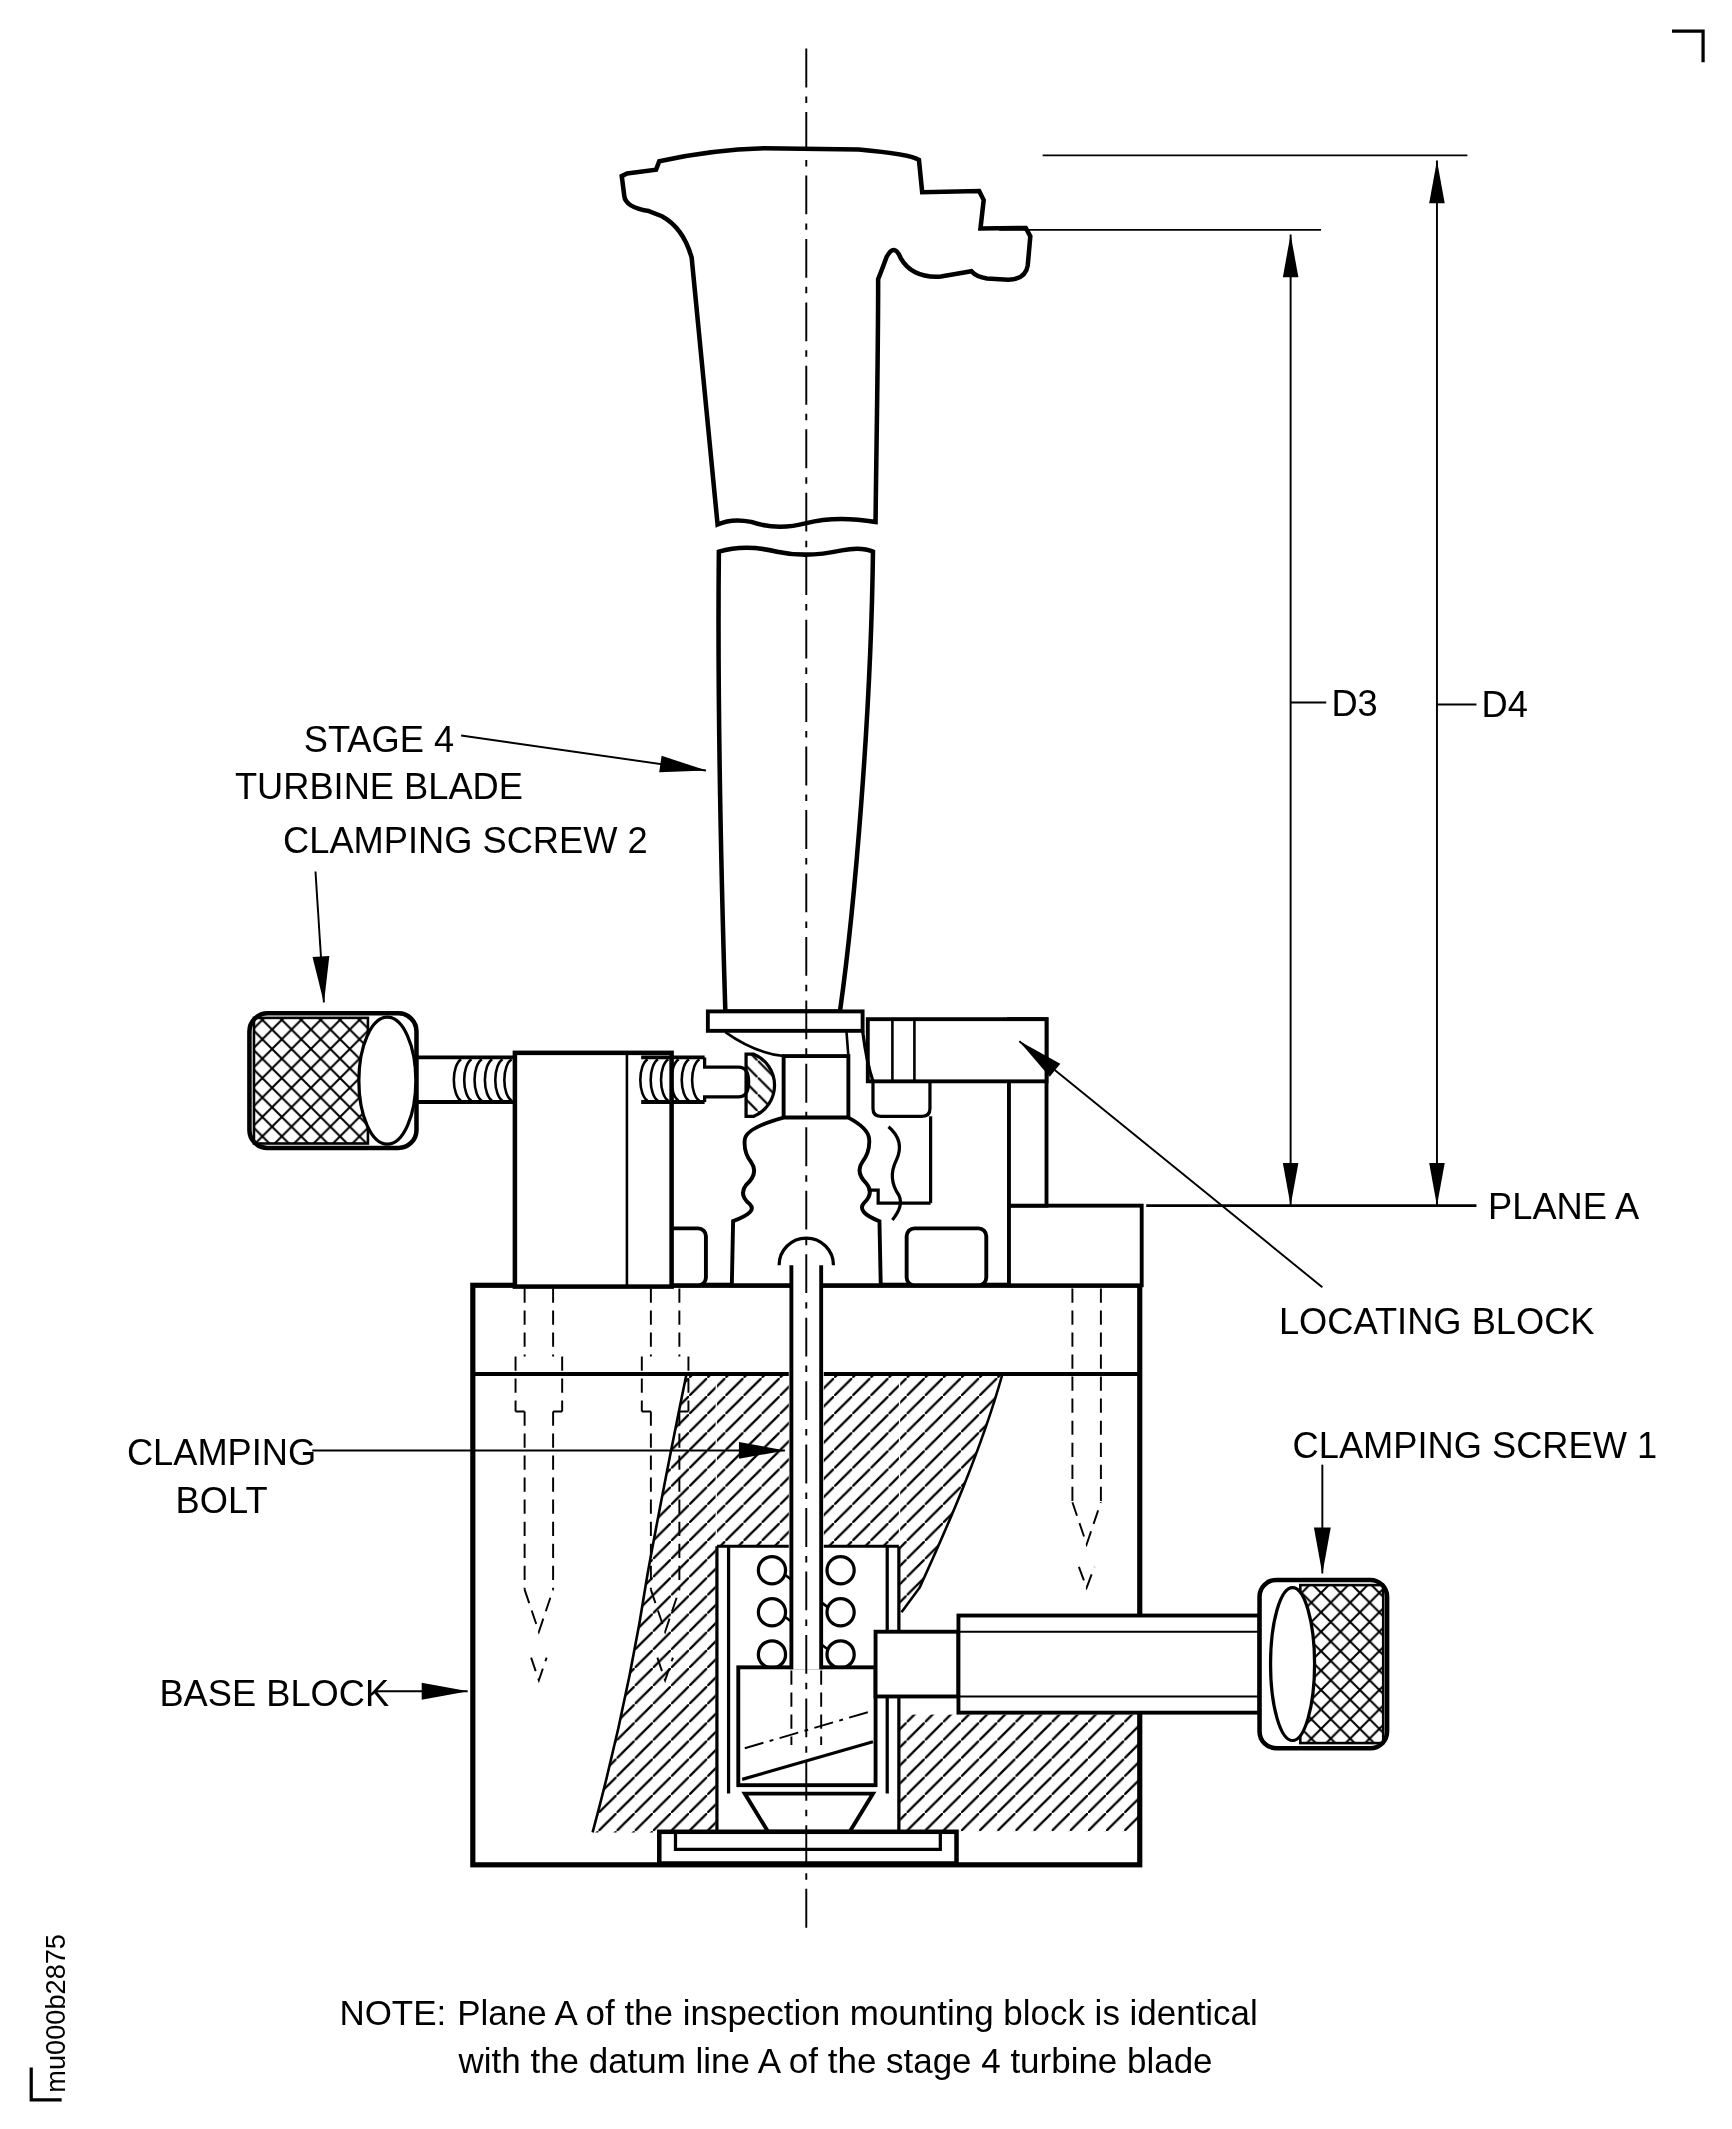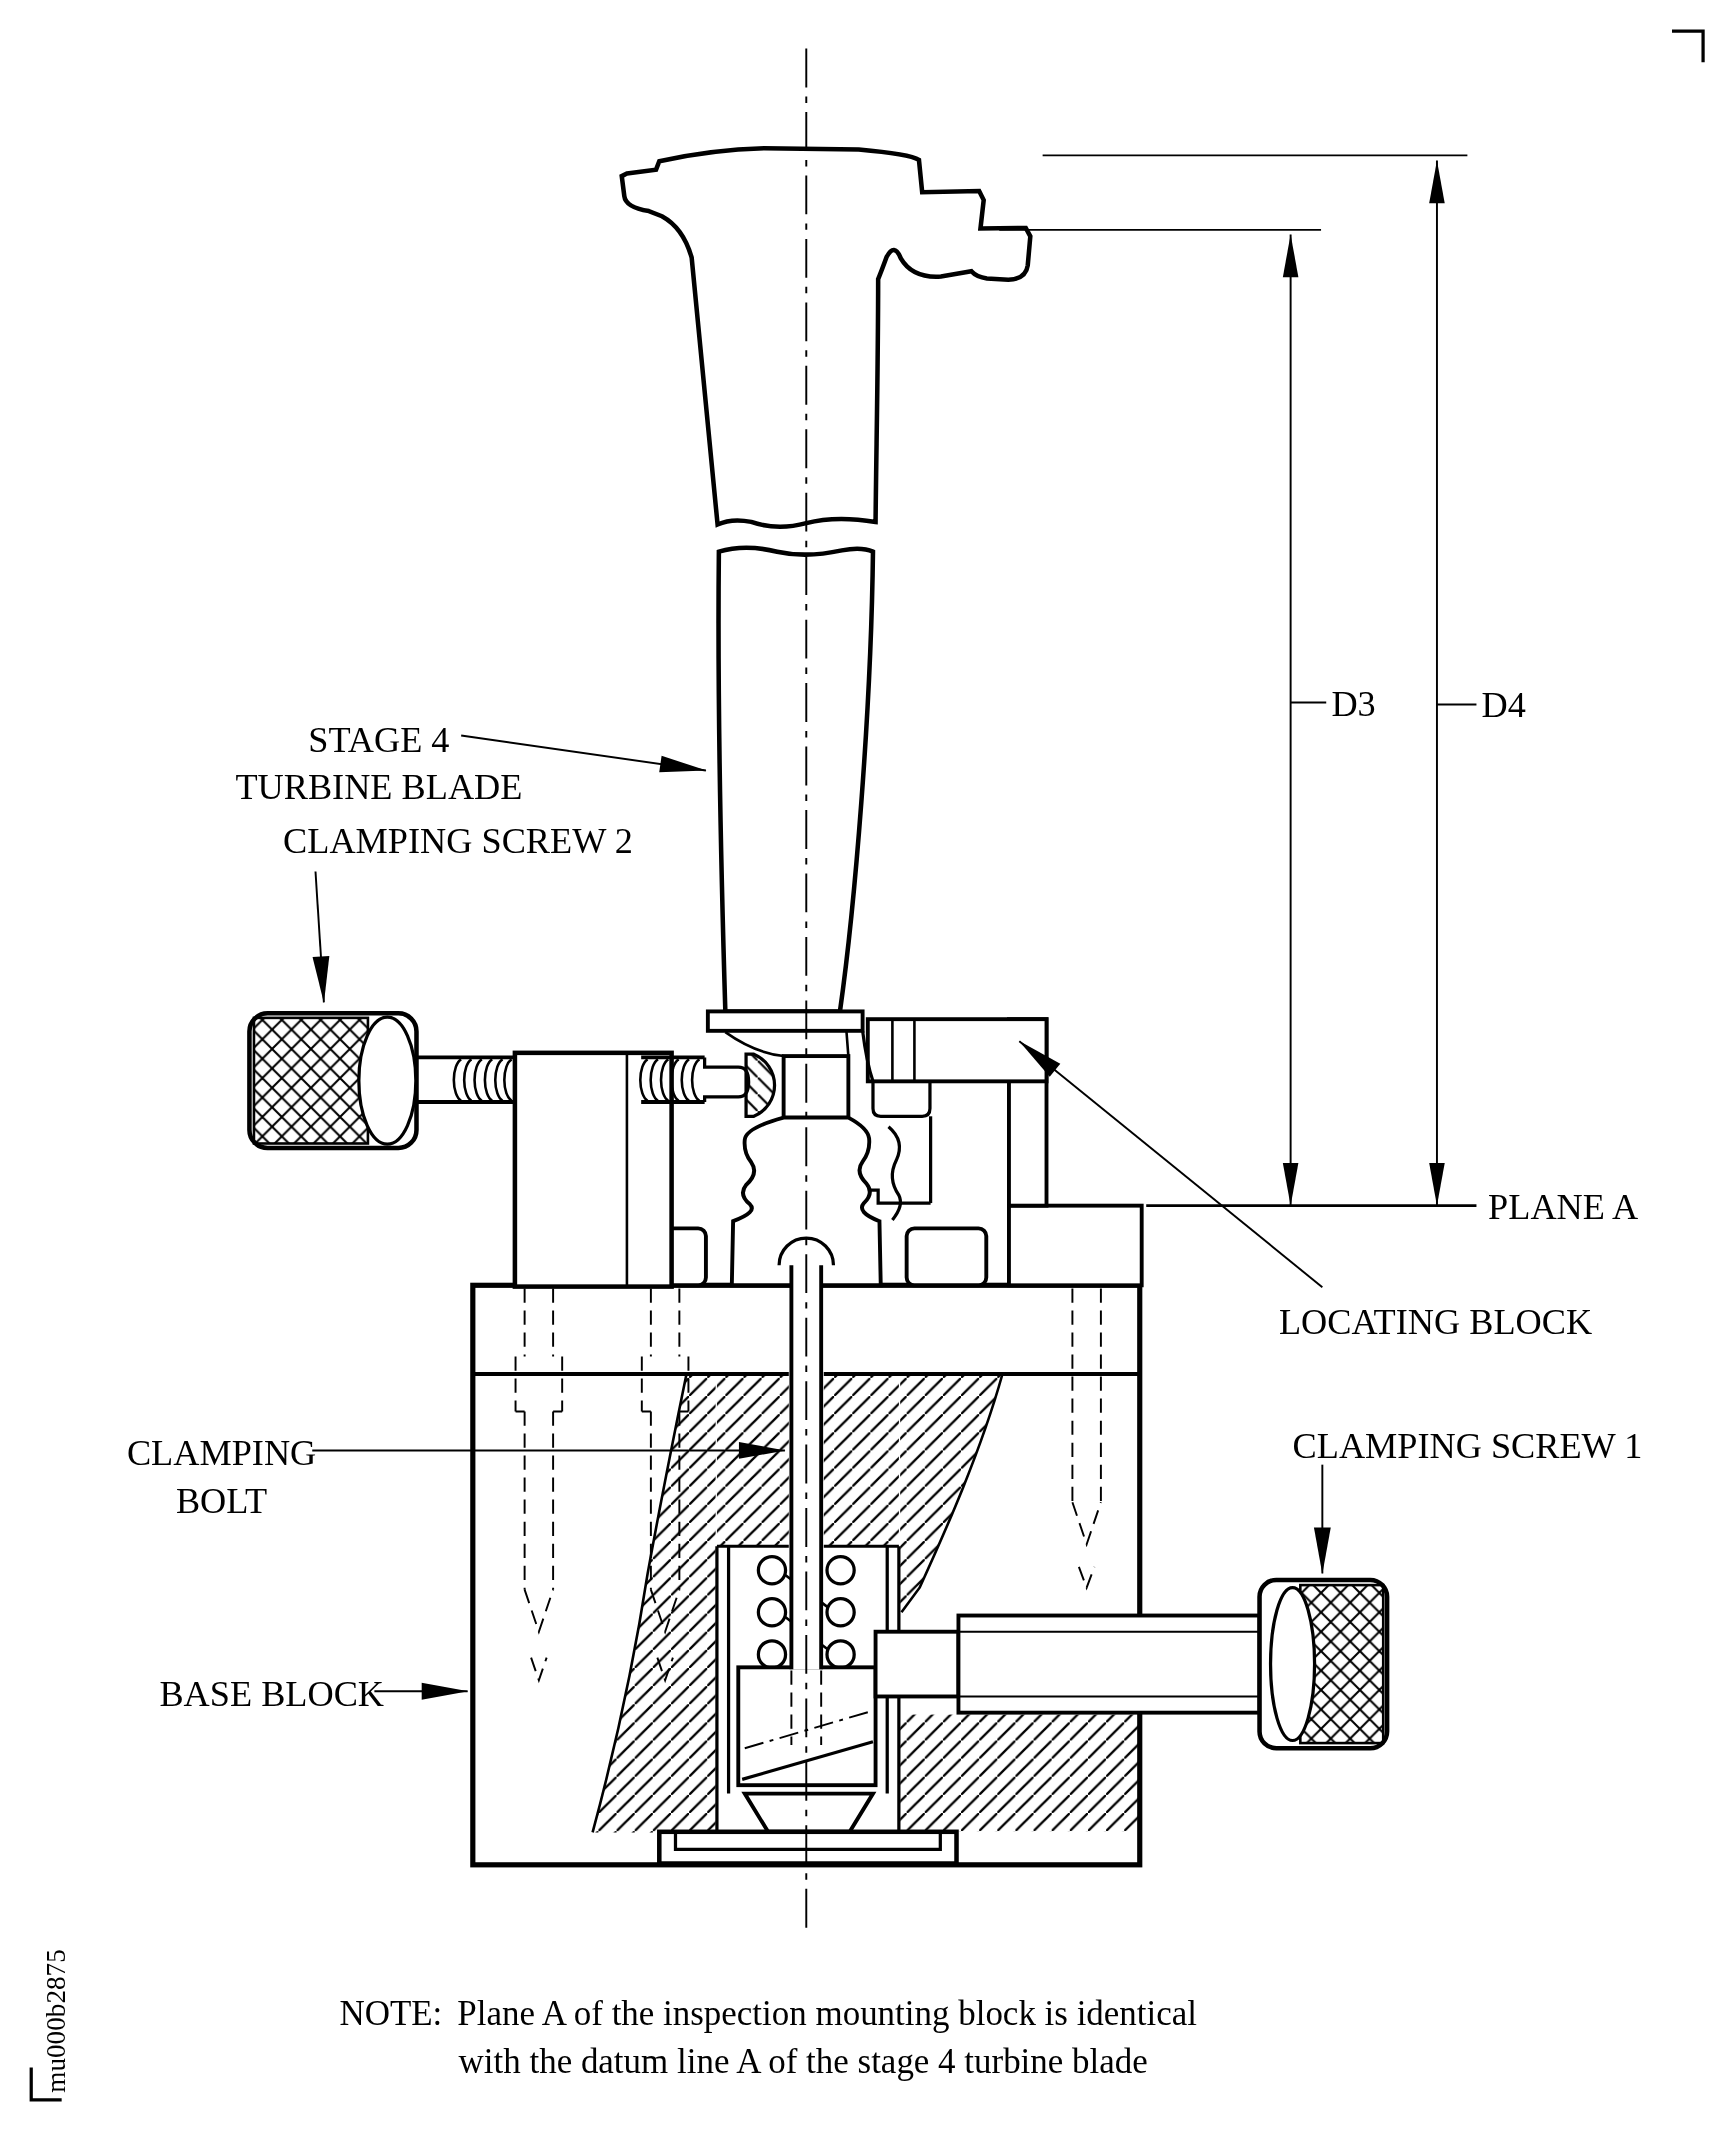--- a/index.html
+++ b/index.html
@@ -1,17 +1,17 @@
 <!DOCTYPE html>
 <html style="font-size:10.4px"><head>
 <meta charset="utf-8">
 <style>
   html,body{margin:0;padding:0;background:#ffffff;}
   #sheet{position:relative;width:1733px;height:2129px;background:#ffffff;
-         font-family:Liberation Serif, serif;}
+         font-family:Liberation Sans, sans-serif;}
   svg{position:absolute;left:0;top:0;}
   .ln{stroke:#000;fill:none;}
   .s8{stroke-width:8;} .s7{stroke-width:7;} .s6{stroke-width:6;} .s5{stroke-width:5;}
   .s4{stroke-width:4;} .s3{stroke-width:3;}
   .wh{fill:#ffffff;stroke:#000;}
   .hatch{fill:url(#hatch);stroke:none;}
   .hatchb{fill:url(#hatchb);}
   .knurl{fill:url(#knurl);stroke:#000;stroke-width:4;}
   .dash{stroke-dasharray:22 12;}
   .cdash{stroke-dasharray:60 14 10 14;}

